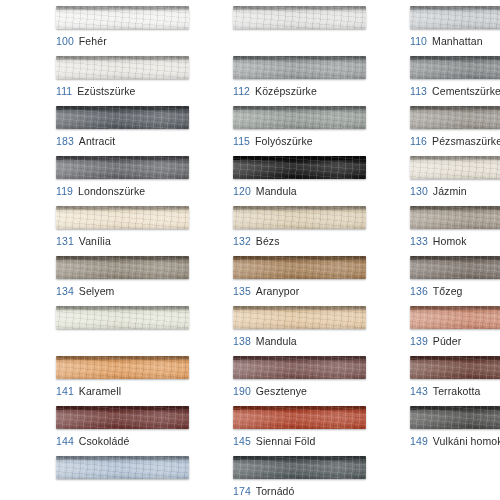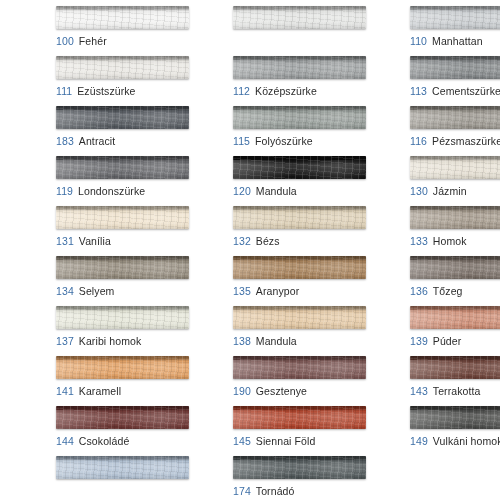--- a/index.html
+++ b/index.html
@@ -256,21 +256,20 @@
           <div class="bar-sheen"></div>
         </div>
         <div class="swatch-label"><span class="swatch-code">136</span><span class="swatch-name">Tőzeg</span></div>
       </div>
       <div class="swatch-cell">
         <div class="swatch-bar" style="background-color: rgb(229, 230, 216);">
           <div class="bar-face"></div>
           <div class="bar-grain"></div>
           <div class="bar-sheen"></div>
         </div>
-        <div class="swatch-label"><span class="swatch-code">137</span><span class="swatch-name">Karibi homok</span></div>
       </div>
       <div class="swatch-cell">
         <div class="swatch-bar" style="background-color: rgb(228, 200, 163);">
           <div class="bar-face"></div>
           <div class="bar-grain"></div>
           <div class="bar-sheen"></div>
         </div>
         <div class="swatch-label"><span class="swatch-code">138</span><span class="swatch-name">Mandula</span></div>
       </div>
       <div class="swatch-cell">

